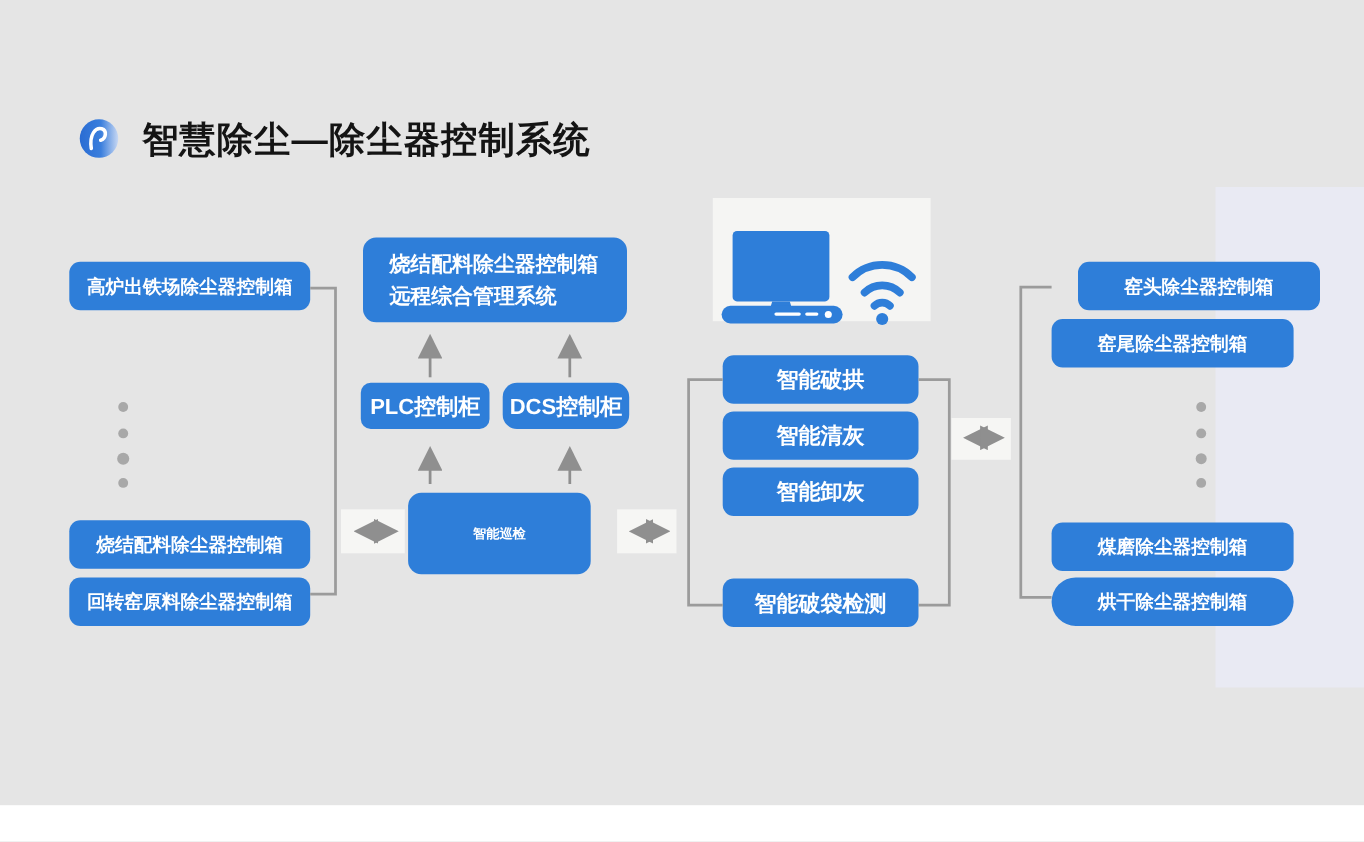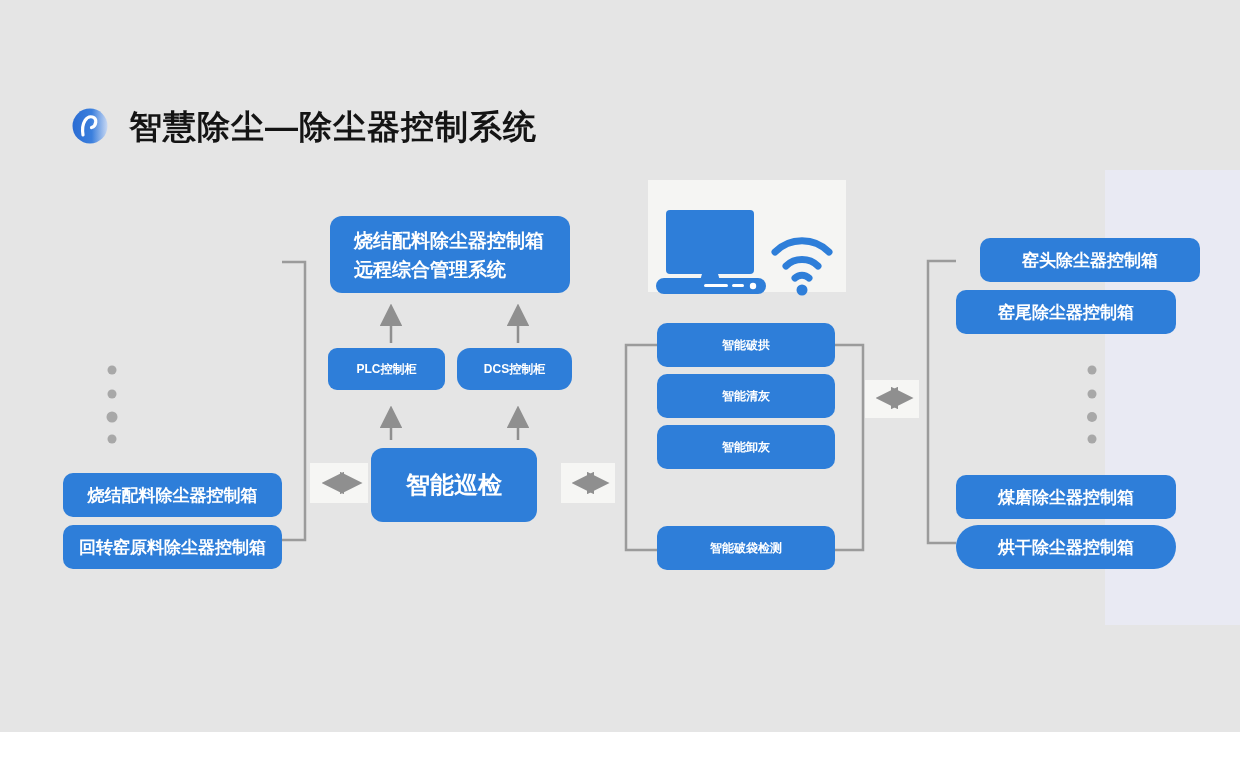--- a/index.html
+++ b/index.html
@@ -37,22 +37,22 @@
     position:absolute;
     background:#2e7ed9;
     color:#ffffff;
     border-radius:10px;
     display:flex;align-items:center;justify-content:center;
     font-weight:600;
     text-align:center;
     box-sizing:border-box;
   }
   .box.small{font-size:17px;}
-  .box.mid{font-size:12px;}
-  .box.big-label{font-size:24px;}
+  .box.mid{font-size:20px;}
+  .box.big-label{font-size:12px;}
   .box.multiline{
     flex-direction:column;align-items:flex-start;justify-content:center;
     padding-left:24px;font-size:19px;line-height:29px;border-radius:12px;
     text-align:left;
   }
   .overlay{
     position:absolute;left:0;top:0;width:1240px;height:765px;
     pointer-events:none;
   }
 </style>
@@ -71,20 +71,21 @@
         <stop offset="0" stop-color="#2a6cd3"></stop>
         <stop offset="0.55" stop-color="#3b7fdd"></stop>
         <stop offset="1" stop-color="#c8d8f3"></stop>
       </linearGradient>
     </defs>
     <circle cx="20" cy="20" r="17.5" fill="url(#logoGrad)"></circle>
     <path d="M 13 29 C 11 16 17 9.5 22.5 11 C 27.5 12.5 26.5 20 21.5 21.5" fill="none" stroke="#ffffff" stroke-width="3.2" stroke-linecap="round"></path>
   </svg>
   <div class="page-title">智慧除尘—除尘器控制系统</div>
 
+  <div class="box small" style="left:63px;top:238px;width:219px;height:44px;">高炉出铁场除尘器控制箱</div>
   <div class="box small" style="left:63px;top:473px;width:219px;height:44px;">烧结配料除尘器控制箱</div>
   <div class="box small" style="left:63px;top:525px;width:219px;height:44px;">回转窑原料除尘器控制箱</div>
 
   <div class="box multiline" style="left:330px;top:216px;width:240px;height:77px;">
     <span>烧结配料除尘器控制箱</span>
     <span>远程综合管理系统</span>
   </div>
 
   <div class="box mid" style="left:328px;top:348px;width:117px;height:42px;border-radius:9px;">PLC控制柜</div>
   <div class="box mid" style="left:457px;top:348px;width:115px;height:42px;border-radius:13px;">DCS控制柜</div>

